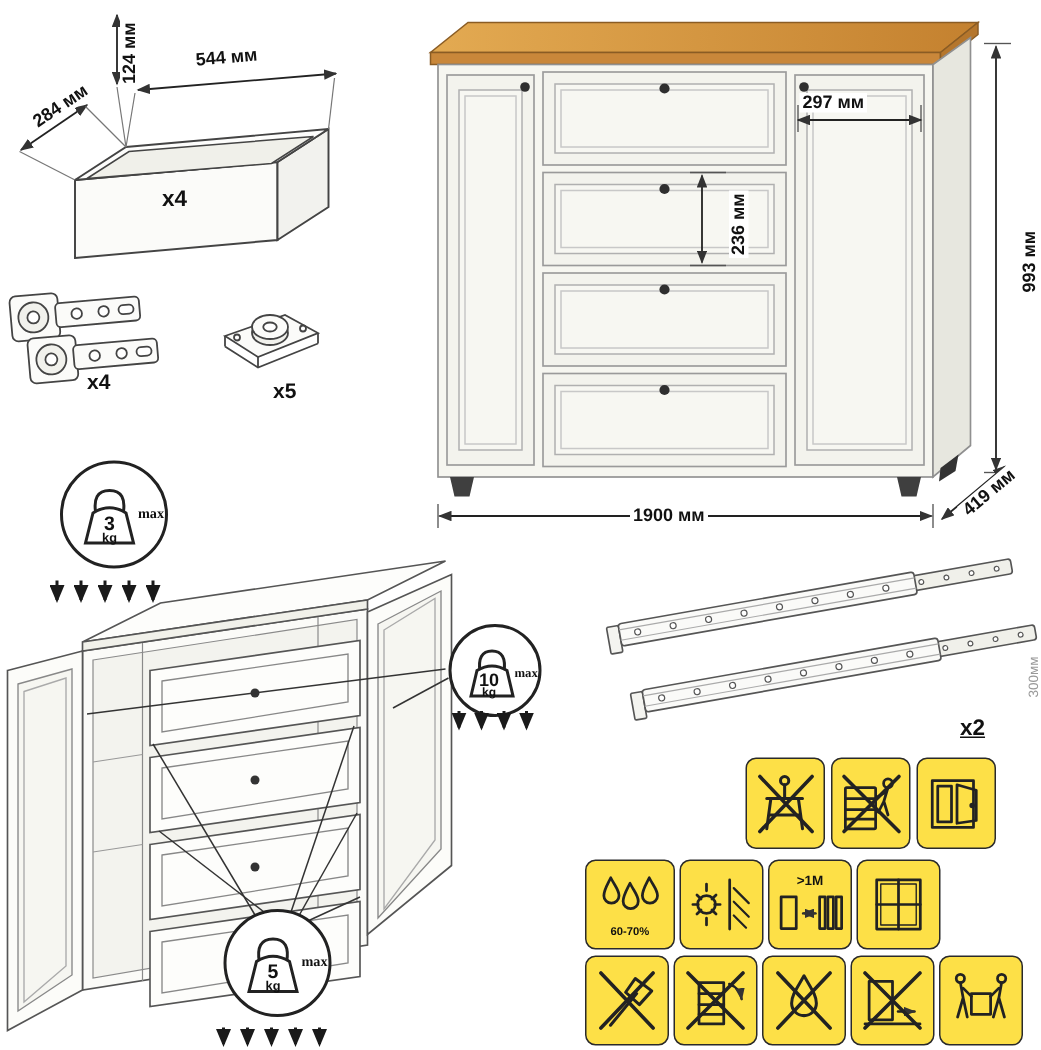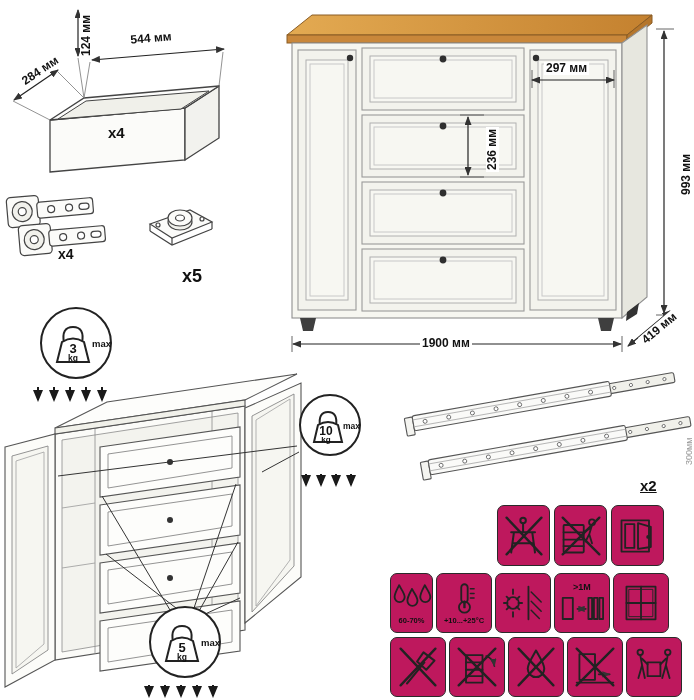--- a/index.html
+++ b/index.html
@@ -3,29 +3,29 @@
 <meta charset="utf-8">
 <style>
   html,body{margin:0;padding:0;}
   body{width:694px;height:700px;background:#fff;font-family:"Liberation Sans",sans-serif;color:#111;position:relative;overflow:hidden;}
   .s{position:absolute;}
   .dim{position:absolute;font-size:12px;font-weight:bold;white-space:nowrap;background:#fff;padding:0 2px;line-height:1.1;}
   .r90{transform:rotate(-90deg);transform-origin:0 0;}
   .cnt{position:absolute;font-size:15px;font-weight:bold;white-space:nowrap;}
   .note{position:absolute;font-size:9px;color:#999;white-space:nowrap;transform:rotate(-90deg);transform-origin:0 0;}
   .icon-row{position:absolute;display:flex;gap:4px;}
-  .ibox{border:1.7px solid #2a2a2a;border-radius:7px;background:#be185d;display:flex;flex-direction:column;align-items:center;justify-content:center;box-sizing:border-box;}
+  .ibox{border:1.7px solid #2a2a2a;border-radius:7px;background:#fde047;display:flex;flex-direction:column;align-items:center;justify-content:center;box-sizing:border-box;}
   .cap{font-size:7.5px;font-weight:bold;line-height:1.2;white-space:nowrap;margin-top:1px;}
   .cap-top{font-size:9px;font-weight:bold;line-height:1.1;white-space:nowrap;}
   .badge{position:absolute;}
   .badge svg{position:absolute;left:0;top:0;}
   .badge .num,.badge .kg,.badge .max{position:absolute;line-height:1;text-align:center;}
   .badge .num{font-weight:bold;}
   .badge .kg{font-weight:bold;}
-  .badge .max{font-weight:bold;}
+  .badge .max{font-weight:bold;font-family:Liberation Serif, serif;}
 </style>
 </head>
 <body>
 
 <svg width="0" height="0" style="position:absolute">
   <defs>
     <marker id="ah" markerWidth="9" markerHeight="7" refX="8" refY="3.5" orient="auto-start-reverse" markerUnits="userSpaceOnUse">
       <path d="M0,0 L9,3.5 L0,7 Z" fill="#333"></path>
     </marker>
     <marker id="ah2" markerWidth="12" markerHeight="10" refX="10" refY="5" orient="auto-start-reverse" markerUnits="userSpaceOnUse">
@@ -89,21 +89,21 @@
         <line x1="62" y1="24" x2="62" y2="31"></line>
       <polyline points="0,33 22,47 62,31" fill="none"></polyline>
       <ellipse cx="30" cy="24" rx="12" ry="8" fill="#f1f1ec"></ellipse>
       <ellipse cx="30" cy="20" rx="12" ry="8" fill="#fbfbf9"></ellipse>
       <ellipse cx="30" cy="20" rx="4.5" ry="3" fill="#fff"></ellipse>
       <circle cx="8" cy="27" r="2" fill="#fff"></circle>
       <circle cx="52" cy="21" r="2" fill="#fff"></circle>
     </g>
   </svg>
   <span class="cnt" style="left:58px;top:58px;font-size:14px;">x4</span>
-  <span class="cnt" style="left:182px;top:78px;font-size:18px;">x5</span>
+  <span class="cnt" style="left:182px;top:64px;font-size:14px;">x5</span>
 </div>
 
 <div class="s" style="left:270px;top:0;width:424px;height:360px;">
   <svg width="424" height="360">
     <defs>
       <linearGradient id="wg" x1="0" y1="0" x2="1" y2="0">
         <stop offset="0" stop-color="#e3aa52"></stop>
           <stop offset="1" stop-color="#c4812f"></stop>
       </linearGradient>
     </defs>
@@ -159,21 +159,21 @@
     <line x1="190" y1="177" x2="214" y2="177" stroke="#555" stroke-width="0.9"></line>
     <line x1="198" y1="117" x2="198" y2="175" stroke="#222" stroke-width="1.2" marker-start="url(#ah)" marker-end="url(#ah)"></line>
     <line x1="386" y1="29" x2="404" y2="29" stroke="#555" stroke-width="0.9"></line>
     <line x1="386" y1="315" x2="404" y2="315" stroke="#555" stroke-width="0.9"></line>
     <line x1="394" y1="31" x2="394" y2="313" stroke="#222" stroke-width="1.2" marker-start="url(#ah)" marker-end="url(#ah)"></line>
     <line x1="22" y1="336" x2="22" y2="352" stroke="#555" stroke-width="0.9"></line>
     <line x1="352" y1="336" x2="352" y2="352" stroke="#555" stroke-width="0.9"></line>
     <line x1="23" y1="344" x2="351" y2="344" stroke="#222" stroke-width="1.2" marker-start="url(#ah)" marker-end="url(#ah)"></line>
     <line x1="358" y1="346" x2="400" y2="311" stroke="#222" stroke-width="1.2" marker-start="url(#ah)" marker-end="url(#ah)"></line>
   </svg>
-  <span class="dim" style="left:274px;top:62px;">297 мм</span>
+  <span class="dim" style="left:263px;top:62px;">297 мм</span>
   <span class="dim r90" style="left:216px;top:172px;">236 мм</span>
   <span class="dim r90" style="left:410px;top:197px;">993 мм</span>
   <span class="dim" style="left:150px;top:337px;">1900 мм</span>
   <span class="dim" style="left:368px;top:338px;transform:rotate(-40deg);transform-origin:0 0;">419 мм</span>
 </div>
 
 <div class="s" style="left:0;top:300px;width:380px;height:400px;">
   <svg width="380" height="400">
 
     <polygon points="55,134 245,106 245,330 55,360" fill="#fbfbf8" stroke="#555" stroke-width="1.1"></polygon>
@@ -241,21 +241,21 @@
     <g stroke="#1a1a1a" stroke-width="2">
       <line x1="8" y1="2" x2="8" y2="15" marker-end="url(#ah2)"></line>
       <line x1="24" y1="2" x2="24" y2="15" marker-end="url(#ah2)"></line>
       <line x1="40" y1="2" x2="40" y2="15" marker-end="url(#ah2)"></line>
       <line x1="56" y1="2" x2="56" y2="15" marker-end="url(#ah2)"></line>
       <line x1="72" y1="2" x2="72" y2="15" marker-end="url(#ah2)"></line>
     </g>
   </svg>
 
   
-  <div class="badge" style="left:297px;top:92px;width:66px;height:66px;">
+  <div class="badge" style="left:297px;top:114px;width:66px;height:66px;">
     <svg width="66" height="66">
       <circle cx="33" cy="33" r="30" fill="#fff" stroke="#222" stroke-width="2"></circle>
       <path d="M23,34 Q21,20 31,20 Q41,20 39,34" fill="none" stroke="#222" stroke-width="2"></path>
       <path d="M17,50 L45,50 L41,33 Q31,27 21,33 Z" fill="#fff" stroke="#222" stroke-width="2"></path>
     </svg>
     <span class="num" style="left:13px;top:33px;width:32px;font-size:12px;">10</span>
     <span class="kg" style="left:13px;top:44px;width:32px;font-size:8px;">kg</span>
     <span class="max" style="left:46px;top:30px;font-size:8.5px;">max</span>
   </div>
   <svg class="s" style="left:300px;top:172px;" width="70" height="20">
@@ -360,36 +360,27 @@
     <svg width="44" height="48" viewBox="0 0 48 48" fill="none" stroke="#222" stroke-width="2" stroke-linecap="round" stroke-linejoin="round">
       <rect x="6" y="7" width="30" height="34"></rect>
       <rect x="10" y="11" width="10" height="26"></rect>
       <path d="M24,10 L38,14 L38,36 L24,38 Z"></path>
       <circle cx="35" cy="25" r="1" fill="#222"></circle>
     </svg>
   </div>
 </div>
 
 <div class="icon-row" style="left:390px;top:573px;gap:3px;">
-  <div class="ibox" style="width:43px;height:60px;">
+  <div class="ibox" style="width:60px;height:60px;">
     <svg width="44" height="34" viewBox="0 0 48 36" fill="none" stroke="#222" stroke-width="2" stroke-linecap="round" stroke-linejoin="round">
       <path d="M10,4 C7,10 5,13 5,17 a5.5,5.5 0 0 0 11,0 C16,13 13,10 10,4 Z"></path>
       <path d="M24,8 C21,14 19,17 19,21 a5.5,5.5 0 0 0 11,0 C30,17 27,14 24,8 Z"></path>
       <path d="M38,4 C35,10 33,13 33,17 a5.5,5.5 0 0 0 11,0 C44,13 41,10 38,4 Z"></path>
     </svg>
     <span class="cap">60-70%</span>
-  </div>
-  <div class="ibox" style="width:56px;height:60px;">
-    <svg width="44" height="34" viewBox="0 0 48 36" fill="none" stroke="#222" stroke-width="2" stroke-linecap="round" stroke-linejoin="round">
-      <rect x="21" y="3" width="7" height="20" rx="3.5"></rect>
-      <circle cx="24.5" cy="28" r="6"></circle>
-      <path d="M24.5,22 V28" stroke-width="2.6"></path>
-      <path d="M31,8 h4 M31,13 h4 M31,18 h4" stroke-width="1.6"></path>
-    </svg>
-    <span class="cap">+10...+25°C</span>
   </div>
   <div class="ibox" style="width:56px;height:60px;">
     <svg width="44" height="40" viewBox="0 0 48 44" fill="none" stroke="#222" stroke-width="2" stroke-linecap="round" stroke-linejoin="round">
       <circle cx="13" cy="22" r="6.5"></circle>
       <path d="M13,12 V7 M13,32 V37 M3,22 H7 M19,22 H23 M6,15 L9,18 M17,26 L20,29 M6,29 L9,26 M17,18 L20,15"></path>
       <path d="M30,4 V40"></path>
       <path d="M33,10 L44,21 M33,20 L44,31 M33,30 L42,39" stroke-width="1.6"></path>
     </svg>
   </div>
   <div class="ibox" style="width:56px;height:60px;">

